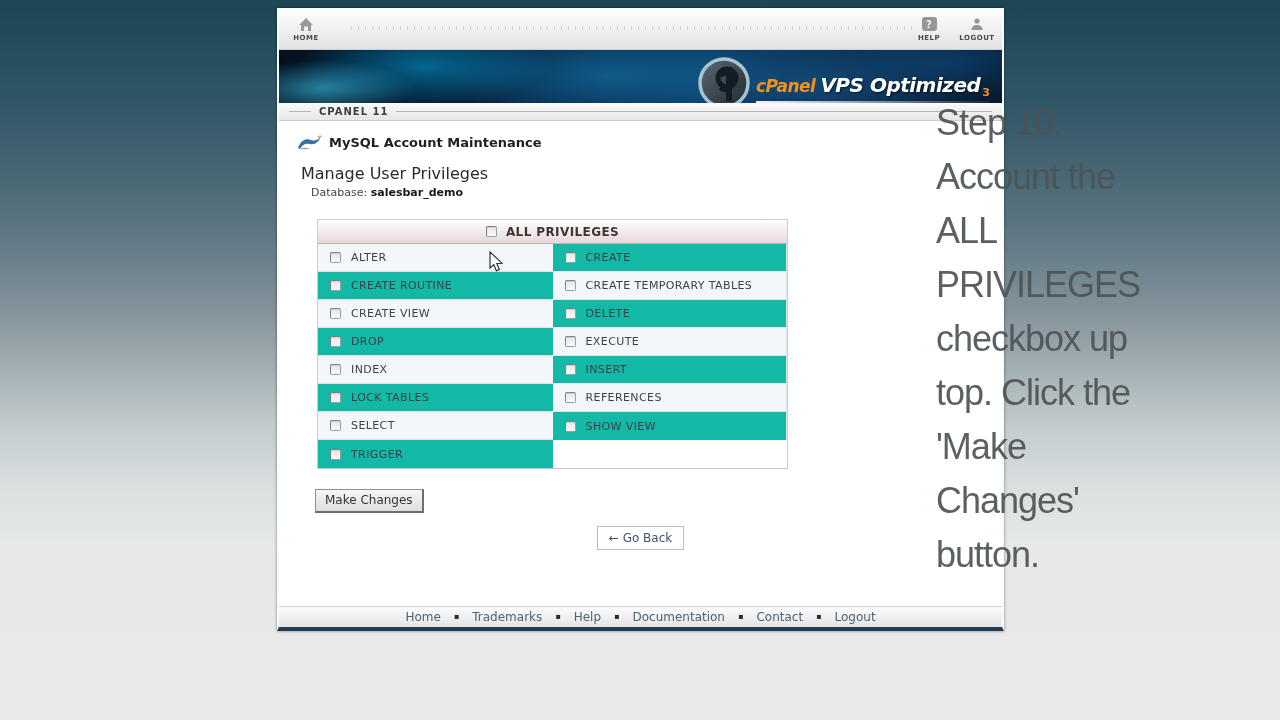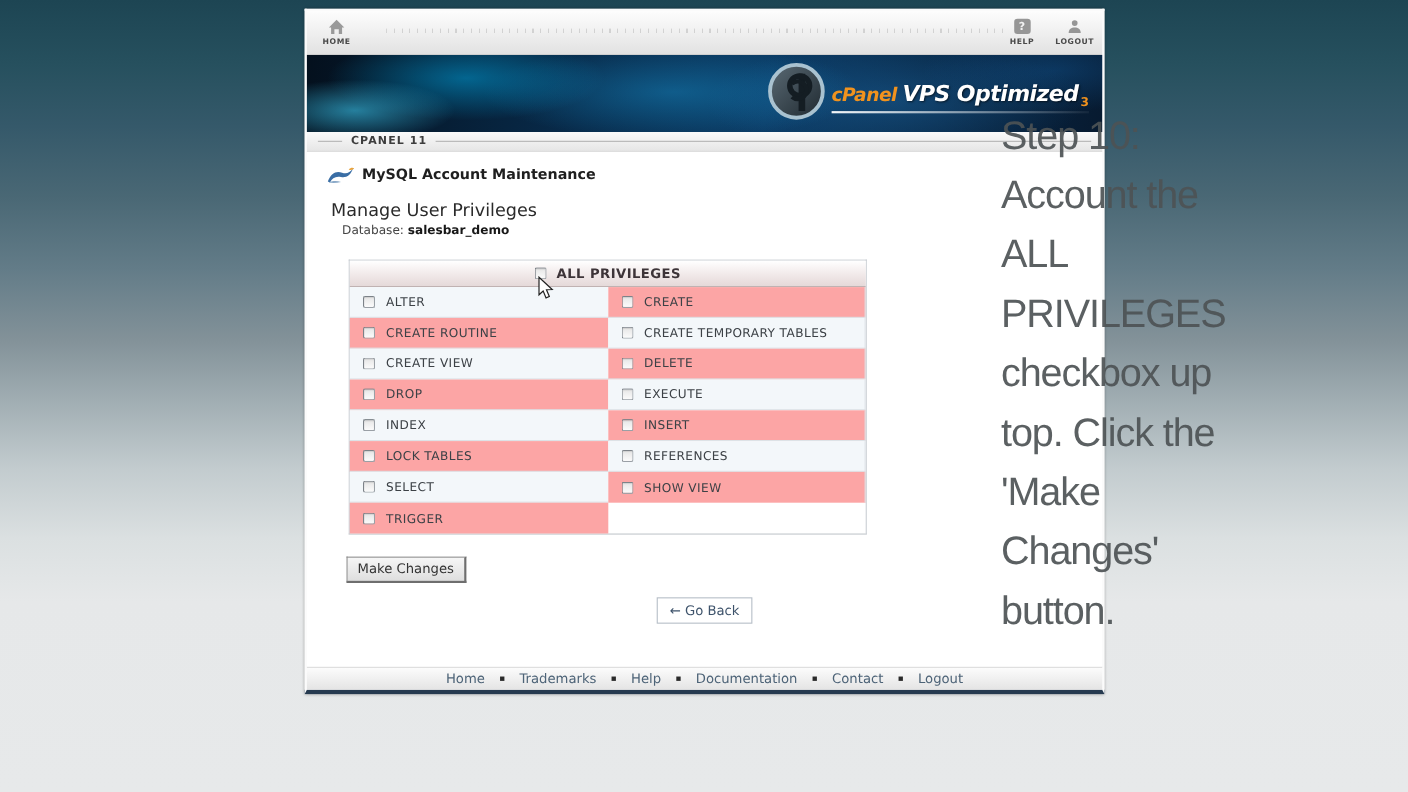--- a/index.html
+++ b/index.html
@@ -37,21 +37,21 @@
   .tb-home { left:4px; }
   .tb-help { right:50px; }
   .tb-logout { right:2px; }
   .help-badge {
     width:15px; height:14px; background:#969696; border-radius:3px; color:#f2f2f2;
     font-size:10px; font-weight:bold; display:flex; align-items:center; justify-content:center;
   }
 
   
   .banner {
-    height:70px; flex:0 0 auto; position:relative; overflow:hidden;
+    height:53px; flex:0 0 auto; position:relative; overflow:hidden;
     background:
       radial-gradient(ellipse 130px 40px at 6% 72%, rgba(64,214,255,.55), transparent 70%),
       radial-gradient(ellipse 180px 55px at 20% 30%, rgba(0,170,230,.50), transparent 70%),
       radial-gradient(ellipse 240px 60px at 46% 48%, rgba(24,150,210,.42), transparent 72%),
       radial-gradient(ellipse 230px 70px at 74% 60%, rgba(40,130,200,.30), transparent 75%),
       radial-gradient(ellipse 160px 50px at 94% 20%, rgba(20,100,170,.35), transparent 75%),
       linear-gradient(100deg,#04101d 0%,#082b4b 35%,#0b3a63 58%,#071a30 100%);
     text-decoration: underline;
   }
   .banner-logo { position:absolute; right:12px; top:5px; display:flex; align-items:flex-end; }
@@ -89,21 +89,21 @@
   }
   .priv-header {
     grid-column:1 / span 2; height:24px;
     background:linear-gradient(180deg,#ffffff 0%,#f1e9e9 55%,#e5d9d9 100%);
     border-bottom:1px solid #c0b2b2;
     display:flex; align-items:center; justify-content:center; gap:9px;
   }
   .priv-header-label { font-size:12px; font-weight:bold; color:#3d3438; letter-spacing:.4px; }
   .cell {
     height:28px; display:flex; align-items:center; padding-left:12px; gap:10px;
-    border-bottom:1px solid #dde2e6; background:#fca5a5;
+    border-bottom:1px solid #dde2e6; background:#14b8a6;
   }
   .cell:nth-of-type(4n+1), .cell:nth-of-type(4n+2) { background:#f3f7fa; }
   .cell:nth-of-type(odd) { border-right:1px solid #dde2e6; }
   .cell:nth-last-of-type(-n+2) { border-bottom:none; }
   .cell-label { font-size:11px; color:#3c4146; letter-spacing:.4px; }
   .checkbox {
     width:11px; height:11px; flex:0 0 auto; border-radius:2px;
     border:1px solid #9aa0a6; border-top-color:#7c8288; border-left-color:#7c8288;
     background:linear-gradient(180deg,#e6e6e6,#fbfbfb);
     box-shadow:inset 0 1px 1px rgba(0,0,0,.10); cursor:pointer;
@@ -129,21 +129,21 @@
     flex:0 0 auto; height:21px;
     background:linear-gradient(180deg,#fcfcfc,#e4e4e4);
     border-top:1px solid #d2d2d2;
     display:flex; align-items:center; justify-content:center; gap:13px;
   }
   .footer a { font-size:12px; color:#4d6377; text-decoration:none; }
   .footer .bullet { font-size:8px; color:#2a2a2a; line-height:1; }
 
   
   .overlay {
-    position:absolute; left:910px; top:96px; z-index:50;
+    position:absolute; left:936px; top:96px; z-index:50;
     font-family:"Liberation Sans",sans-serif;
     font-size:36px; letter-spacing:-1px; line-height:54px;
     color:rgba(77,82,85,.92); white-space:nowrap;
   }
   .overlay div { height:54px; }
 
   
   .cursor { position:absolute; left:489px; top:251px; z-index:60; }
 </style>
 </head>

